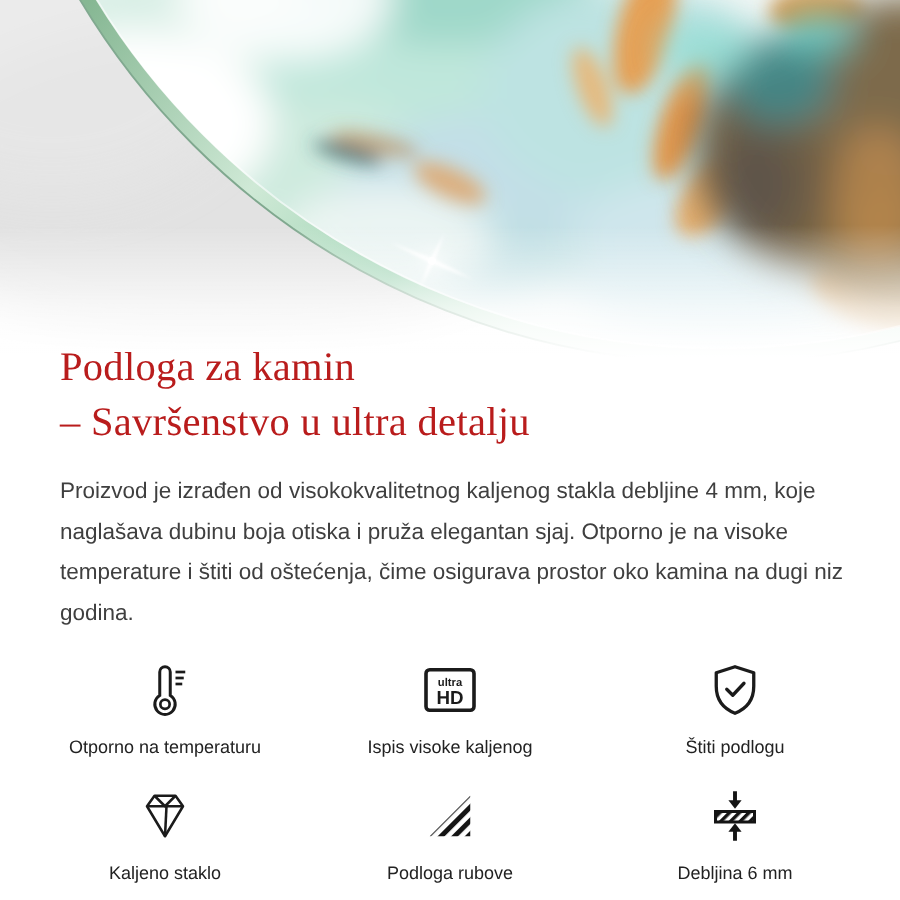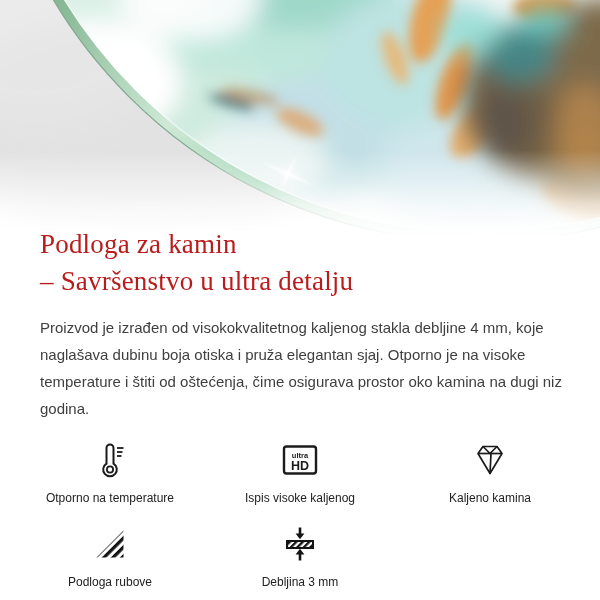--- a/index.html
+++ b/index.html
@@ -153,47 +153,56 @@
       <div class="feature">
         <div class="icon-box">
           <svg class="ficon" width="40" height="40" viewBox="0 0 40 40">
             <path d="M16.5 8 A3.5 3.5 0 0 1 23.5 8 L23.5 23.67 A6.8 6.8 0 1 1 16.5 23.67 Z" fill="none" stroke="#1b1b1b" stroke-width="2"></path>
             <circle cx="20" cy="29.5" r="3.1" fill="none" stroke="#1b1b1b" stroke-width="1.8"></circle>
             <line x1="27" y1="8" x2="33.5" y2="8" stroke="#1b1b1b" stroke-width="1.8"></line>
             <line x1="27" y1="12" x2="32.5" y2="12" stroke="#1b1b1b" stroke-width="1.8"></line>
             <line x1="27" y1="16" x2="31.5" y2="16" stroke="#1b1b1b" stroke-width="1.8"></line>
           </svg>
         </div>
-        <div class="label">Otporno na temperature</div>
+        <div class="label">Otporno na temperaturu</div>
       </div>
 
       <div class="feature">
         <div class="icon-box">
           <svg class="ficon" width="40" height="40" viewBox="0 0 40 40">
             <rect x="4" y="6.5" width="32" height="27" rx="2.5" fill="none" stroke="#1b1b1b" stroke-width="2.4"></rect>
             <text x="20" y="17.5" text-anchor="middle" font-family="Liberation Sans, sans-serif" font-size="7.5" font-weight="700" fill="#1b1b1b">ultra</text>
             <text x="20" y="29.5" text-anchor="middle" font-family="Liberation Sans, sans-serif" font-size="12.5" font-weight="700" fill="#1b1b1b">HD</text>
           </svg>
         </div>
         <div class="label">Ispis visoke kaljenog</div>
       </div>
 
+      <div class="feature">
+        <div class="icon-box">
+          <svg class="ficon" width="40" height="40" viewBox="0 0 40 40">
+            <path d="M20 4.5 L32.5 8.5 V17.5 C32.5 26.5 27.5 32.5 20 35.5 C12.5 32.5 7.5 26.5 7.5 17.5 V8.5 Z" fill="none" stroke="#1b1b1b" stroke-width="2.2" stroke-linejoin="round"></path>
+            <path d="M14.5 19.5 L18.5 23.5 L26 15.5" fill="none" stroke="#1b1b1b" stroke-width="2.2" stroke-linecap="round" stroke-linejoin="round"></path>
+          </svg>
+        </div>
+        <div class="label">Štiti podlogu</div>
+      </div>
 
       <div class="feature">
         <div class="icon-box">
           <svg class="ficon" width="40" height="40" viewBox="0 0 40 40">
             <g fill="none" stroke="#1b1b1b" stroke-width="1.7" stroke-linejoin="round">
               <polygon points="13,6.5 27,6.5 32,13.5 20,33.5 8,13.5"></polygon>
               <line x1="8" y1="13.5" x2="32" y2="13.5"></line>
               <polyline points="13,6.5 20,13.5 27,6.5"></polyline>
               <line x1="21" y1="13.5" x2="20" y2="33.5"></line>
             </g>
           </svg>
         </div>
-        <div class="label">Kaljeno kamina</div>
+        <div class="label">Kaljeno staklo</div>
       </div>
 
       <div class="feature">
         <div class="icon-box">
           <svg class="ficon" width="40" height="40" viewBox="0 0 40 40">
             <defs>
               <pattern id="stripesA" width="6.4" height="6.4" patternUnits="userSpaceOnUse" patternTransform="rotate(45)">
                 <rect width="3.3" height="6.4" fill="#141414"></rect>
               </pattern>
               <clipPath id="triClip">
@@ -214,18 +223,18 @@
                 <rect width="2.3" height="4.6" fill="#141414"></rect>
               </pattern>
             </defs>
             <rect x="7" y="17" width="26" height="7" fill="url(#stripesB)" stroke="#141414" stroke-width="2"></rect>
             <line x1="20" y1="3.5" x2="20" y2="10" stroke="#141414" stroke-width="2.6"></line>
             <polygon points="15.6,9.5 24.4,9.5 20,15.2" fill="#141414"></polygon>
             <line x1="20" y1="36.5" x2="20" y2="30" stroke="#141414" stroke-width="2.6"></line>
             <polygon points="15.6,30.5 24.4,30.5 20,24.8" fill="#141414"></polygon>
           </svg>
         </div>
-        <div class="label">Debljina 3 mm</div>
+        <div class="label">Debljina 6 mm</div>
       </div>
 
     </div>
   </div>
 </div>
 
 </body></html>

